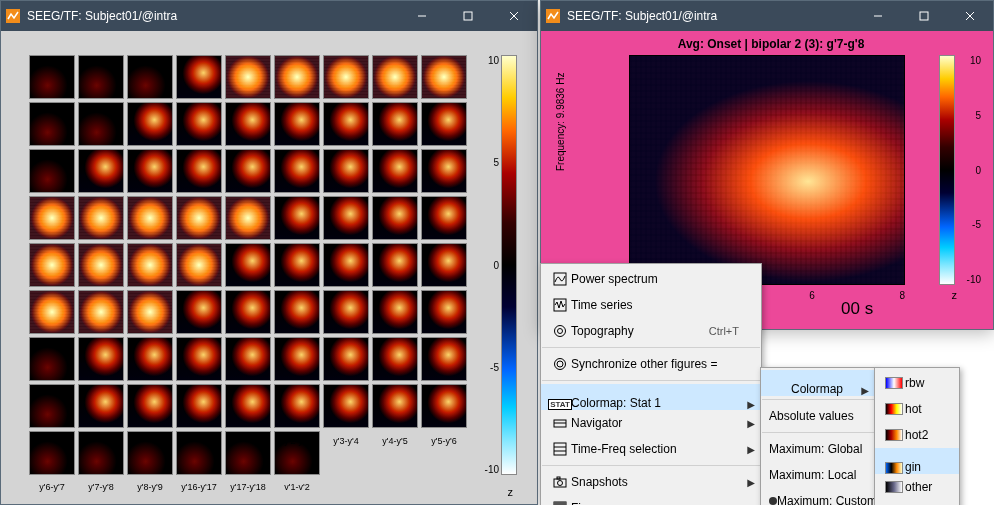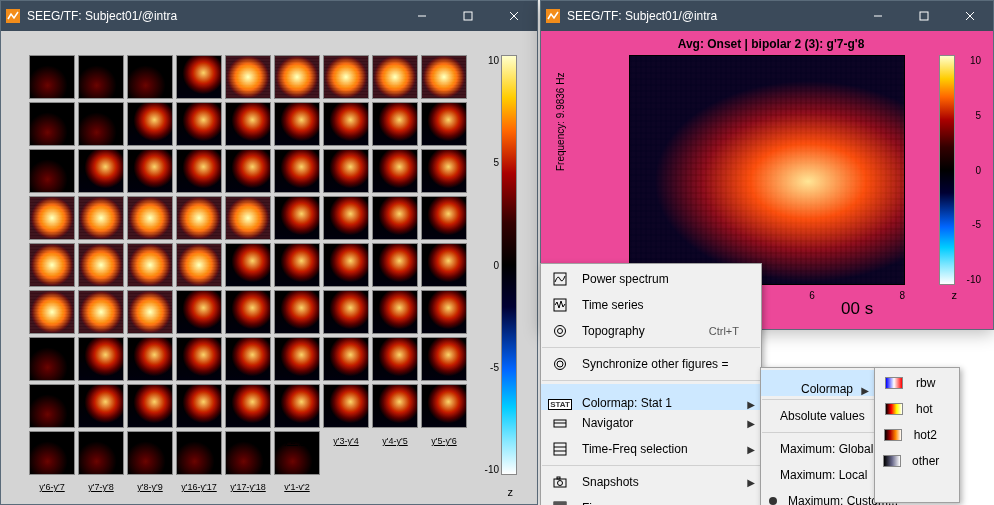--- a/index.html
+++ b/index.html
@@ -12,21 +12,21 @@
   .titlebar .winbtn { width:46px; height:30px; display:flex;align-items:center;justify-content:center; color:#fff;}
 
   
   #win1 { left:0; top:0; width:538px; height:505px; }
   #win1 .content { position: relative; width:100%; height:calc(100% - 30px); background:#d4d4d4; }
 
   .grid-wrap { position:absolute; left:28px; top:24px; width:438px; height:420px; }
   .grid { display:grid; grid-template-columns: repeat(9,1fr); grid-template-rows: repeat(9,1fr); gap:3px; width:100%; height:100%; }
   .cell { background:#0a0618; border:1px solid #888; position:relative; overflow:hidden; }
   .cell.empty { background: transparent; border: none; }
-  .row-labels { position:absolute; left:28px; bottom:12px; width:438px; display:grid; grid-template-columns: repeat(9,1fr); gap:3px; font-size:9px; color:#000;text-decoration:underline; }
+  .row-labels { position:absolute; left:28px; bottom:12px; width:438px; display:grid; grid-template-columns: repeat(9,1fr); gap:3px; font-size:9px; color:#000; }
   .row-labels span { text-align:center; white-space:nowrap; overflow:hidden;}
   .colorbar { position:absolute; right:20px; top:24px; width:16px; height:420px; }
   .cb-grad { width:16px; height:100%; background: linear-gradient(to top, #fff 0%, #85e8ff 8%, #00ccff 16%, #0066ff 25%, #000033 40%, #000000 50%, #330000 60%, #aa0000 72%, #ff6600 82%, #ffcc00 90%, #ffffcc 100%); border:1px solid #888;}
   .cb-ticks { position:absolute; right:38px; top:24px; height:420px; display:flex; flex-direction:column; justify-content:space-between; font-size:10px; color:#000; text-align:right; width:20px;}
   .zlabel { position:absolute; right:24px; bottom:6px; font-size:11px; color:#000;}
 
   
   #win2 { left:540px; top:0; width:454px; height:330px; }
   #win2 .content { position:relative; width:100%; height:calc(100% - 30px); background:#ec4899; }
   .spec-title { position:absolute; top:6px; left:88px; right:80px; text-align:center; font-size:12px; font-weight:bold; }
@@ -37,21 +37,21 @@
   .cb2 { position:absolute; right:38px; top:24px; width:16px; height:230px; }
   .cb2-ticks{ position:absolute; right:12px; top:24px; height:230px; display:flex; flex-direction:column; justify-content:space-between; font-size:10px; text-align:right; width:22px;}
   .z2 { position:absolute; right:36px; bottom:28px; font-size:11px;}
   .xlabel { position:absolute; left:300px; bottom:10px; font-size:17px;}
 
   
   .menu { position:absolute; background:#f0f0f0; border:1px solid #a0a0a0; box-shadow:2px 2px 6px rgba(0,0,0,0.3); font-size:12px; padding:2px 0; }
   .menu .item { height:26px; display:flex; align-items:center; padding:0 22px 0 8px; position:relative; white-space:nowrap; }
   .menu .item.highlight { background:#cde8ff;align-items:flex-end; }
   .menu .sep { height:1px; background:#d0d0d0; margin:3px 1px; }
-  .menu .iconcell { width:22px; display:flex; align-items:center; justify-content:center; margin-right:11px; color:#333;}
+  .menu .iconcell { width:22px; display:flex; align-items:center; justify-content:center; margin-right:0; color:#333;}
   .menu .label { flex:1; }
   .menu .accel { color:#555; margin-left:20px; font-size:11px;}
   .menu .arrow { position:absolute; right:6px; font-size:10px; color:#333;}
   .menu .radio { width:8px;height:8px;border-radius:50%;background:#333;display:inline-block;}
   .swatch { width:18px; height:12px; border:1px solid #888; display:inline-block;}
 
   
   .hotnoise { background: 
     radial-gradient(ellipse 70% 55% at 65% 55%, rgba(255,230,150,1) 0%, rgba(255,80,0,0.9) 30%, rgba(120,0,0,0.8) 55%, rgba(0,0,30,0.95) 80%),
     repeating-linear-gradient(90deg, rgba(0,0,0,0.25) 0 2px, transparent 2px 5px),
@@ -407,20 +407,26 @@
         <span class="swatch" style="background:linear-gradient(to right,#000,#f00,#ff0,#fff)"></span>
       </span>
       <span class="label">hot</span>
     </div>
     <div class="item">
       <span class="iconcell">
         <span class="swatch" style="background:linear-gradient(to right,#000,#a00,#f80,#fff)"></span>
       </span>
       <span class="label">hot2</span>
     </div>
+    <div class="item highlight">
+      <span class="iconcell">
+        <span class="swatch" style="background:linear-gradient(to right,#06f,#000,#f80,#ffc)"></span>
+      </span>
+      <span class="label">gin</span>
+    </div>
     <div class="item">
       <span class="iconcell">
         <span class="swatch" style="background:linear-gradient(to right,#000,#668,#fff)"></span>
       </span>
       <span class="label">other</span>
     </div>
     <div class="item"></div>
   </div>
 
 </body></html>

